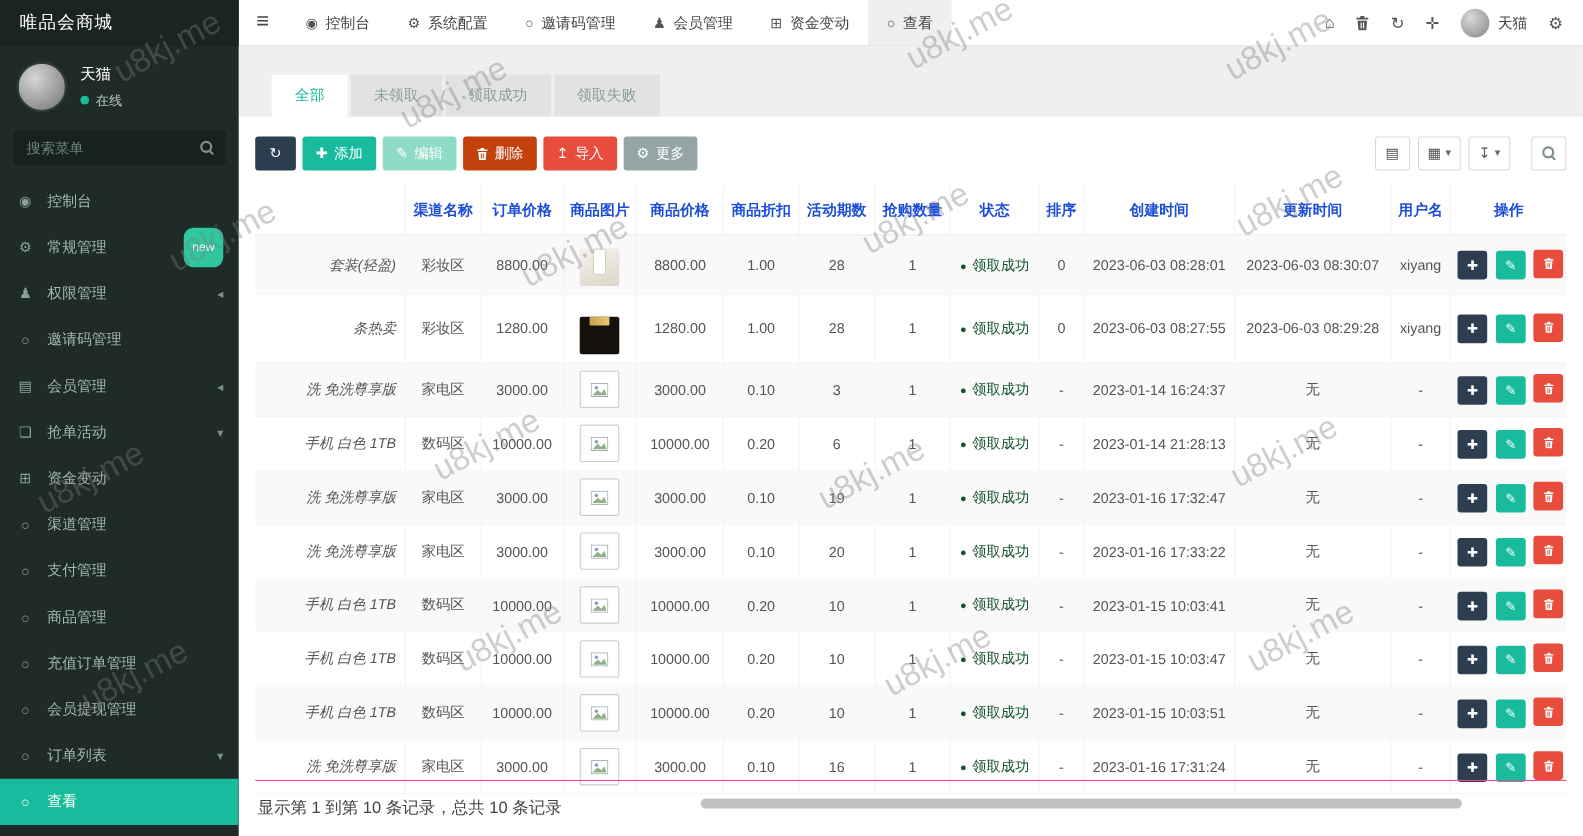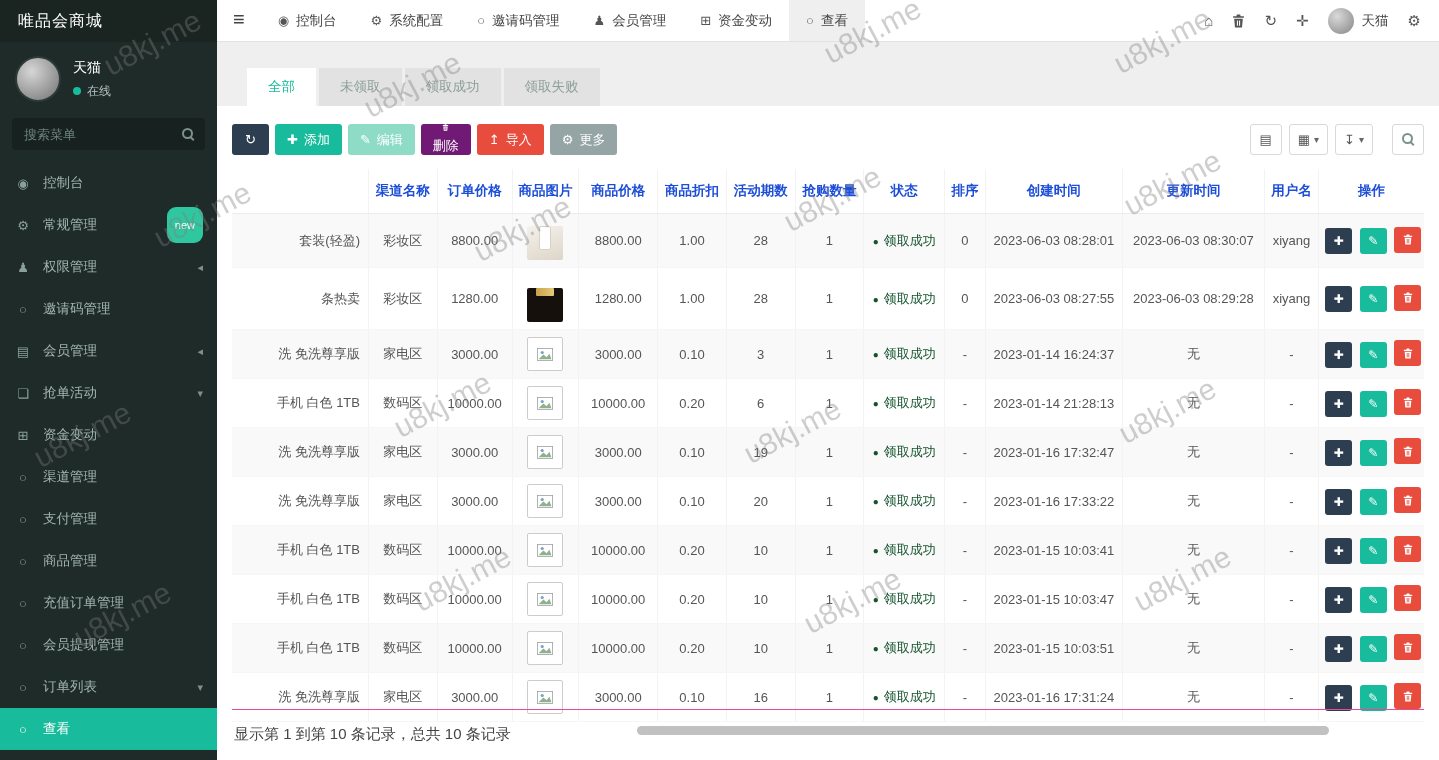--- a/index.html
+++ b/index.html
@@ -52,21 +52,21 @@
   .ftab { padding:10px 21px; background:#e2e2e2; color:#8d9f9a; font-size:13.5px; cursor:pointer; }
   .ftab.active { background:#fff; color:#18bc9c; }
   .panel { flex:1; background:#fff; padding:14px 15px 0; display:flex; flex-direction:column; min-height:0; }
 
   .toolbar { display:flex; align-items:center; gap:6px; margin:4px 0 14px; }
   .btn { height:31px; border:none; border-radius:3px; color:#fff; font-size:13px;
     display:inline-flex; align-items:center; gap:6px; padding:0 12px; cursor:pointer; font-family:inherit; }
   .btn-refresh { background:#2c3e50; width:37px; justify-content:center; padding:0; }
   .btn-add { background:#18bc9c; }
   .btn-edit { background:#8edcc6; }
-  .btn-del { background:#701a75;flex-direction:column; }
+  .btn-del { background:#c2410c; }
   .btn-import { background:#e74c3c; }
   .btn-more { background:#95a5a6; }
   .toolbar-right { margin-left:auto; display:flex; align-items:center; gap:7px; }
   .search-input { width:152px; height:31px; border:1px solid #d9d9d9; border-radius:3px; padding:0 10px;
     font-size:13px; color:#555; outline:none; font-family:inherit; }
   .search-input::placeholder { color:#aaa; }
   .tool-btn { height:31px; min-width:32px; border:1px solid #d9d9d9; background:#fff; border-radius:3px;
     color:#555; display:inline-flex; align-items:center; justify-content:center; gap:4px; padding:0 8px;
     cursor:pointer; font-size:13px; font-family:inherit; }
   .tool-btn.sep { margin-left:12px; }
@@ -75,21 +75,21 @@
   
   .table-wrap { flex:1; min-height:0; }
   table { width:100%; border-collapse:collapse; table-layout:fixed; }
   th { font-weight:700; color:#1d4ed8; font-size:13.5px; padding:13px 4px; text-align:center;
     border-bottom:1px solid #ececec; border-left:1px solid #f3f3f3; cursor:pointer; white-space:nowrap; overflow:hidden; }
   th:first-child { border-left:none; }
   td { text-align:center; padding:7px 4px; font-size:13px; color:#555; border-left:1px solid #f3f3f3;
     border-bottom:1px solid #f6f6f6; white-space:nowrap; overflow:hidden; height:48px; }
   td:first-child { border-left:none; }
   tbody tr:nth-child(odd) { background:#f9f9f9; }
-  .c-name { position:relative; }
+  .c-name { position:relative;font-style:italic; }
   .c-name .clip { position:absolute; right:8px; top:50%; transform:translateY(-50%); white-space:nowrap; }
   .c-status { color:#14532d; }
   .c-status .sdot { font-size:10px; margin-right:5px; }
   .pimg { width:36px; height:34px; margin:0 auto; border-radius:2px; }
   .pimg .bimg { display:none; }
   .pimg.p1 { background:linear-gradient(160deg,#f5f2ec,#ddd5c8); }
   .pimg.p1::after { content:""; display:block; width:10px; height:22px; background:#fff; border:1px solid #d8d2c6; margin:5px auto; border-radius:2px; }
   .pimg.p2 { background:#16100c; }
   .pimg.p2::after { content:""; display:block; width:18px; height:8px; background:linear-gradient(90deg,#c8a24a,#e6c978); margin:13px auto; border-radius:1px; }
   .pimg.broken { border:1px solid #ccc; background:#fff; display:flex; align-items:center; justify-content:center; }

